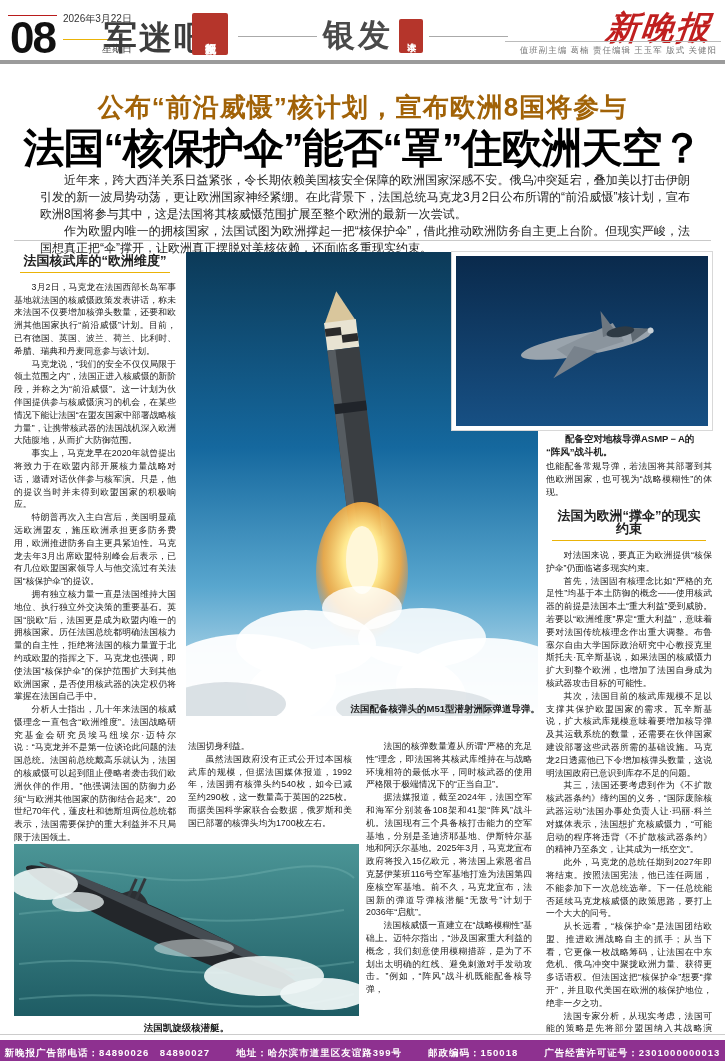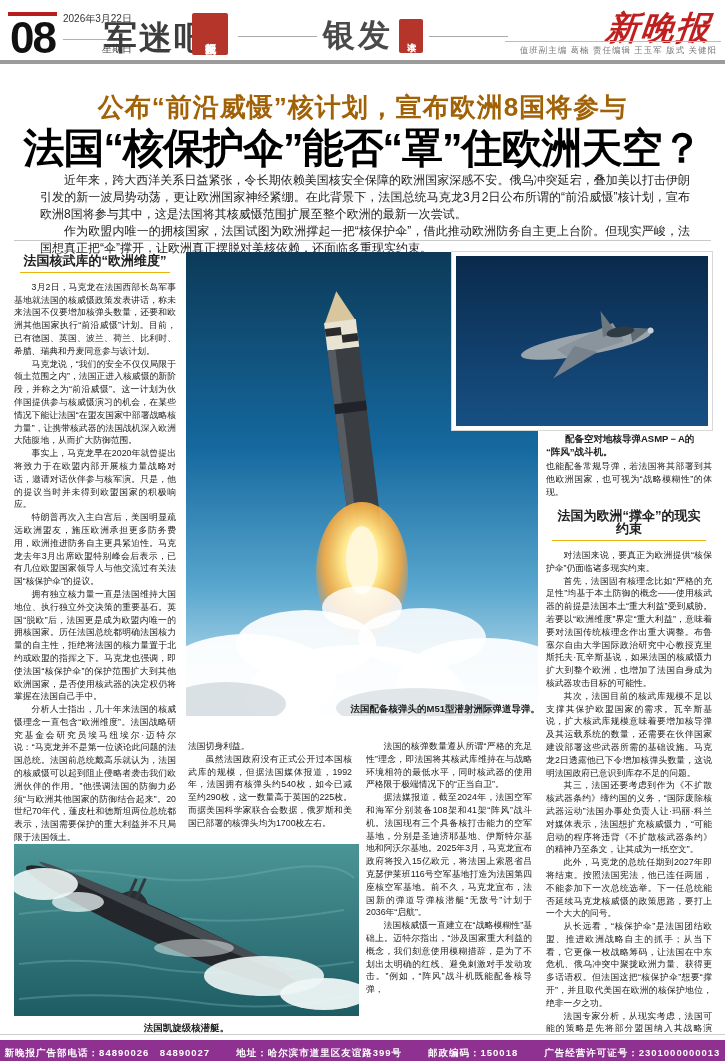--- a/index.html
+++ b/index.html
@@ -5,21 +5,21 @@
   * { margin:0; padding:0; box-sizing:border-box; }
   html,body { background:#e8e8e8; }
   body { font-family:"Liberation Sans","DejaVu Sans",sans-serif; }
   #page {
     position:relative; width:725px; height:1061px; margin:0 auto;
     background:#ffffff; overflow:hidden; color:#1a1a1a;
   }
   
   .hdr-pagenum { position:absolute; left:8px; top:12px; display:flex; align-items:flex-end; }
   .num { font-size:44px; font-weight:bold; line-height:40px; letter-spacing:-2px;
-         border-top:4px solid #b91c1c; padding:2px 2px 0 2px; color:#111; }
+         border-top:1px solid #b91c1c; padding:2px 2px 0 2px; color:#111; }
   .date-block { margin-left:6px; padding-bottom:2px; }
   .date-line { font-size:10px; color:#333; border-bottom:1px solid #eab308; padding-bottom:13px; }
   .weekday { font-size:10px; color:#333; text-align:right; padding-top:2px; }
   .section-name { position:absolute; left:104px; top:16px; font-size:33px; font-weight:900;
                   color:#3d3d3d; letter-spacing:2px; font-family:"Liberation Sans",sans-serif; }
   .seal { background:#b5352b; color:#fff; display:flex; align-items:center; justify-content:center;
           text-align:center; line-height:1.05; border-radius:2px; }
   .seal-big { position:absolute; left:192px; top:13px; width:36px; height:42px;
               font-size:11px; font-weight:bold; writing-mode:vertical-rl; padding:2px; }
   .supp-wrap { position:absolute; left:238px; top:12px; width:270px; height:48px;

